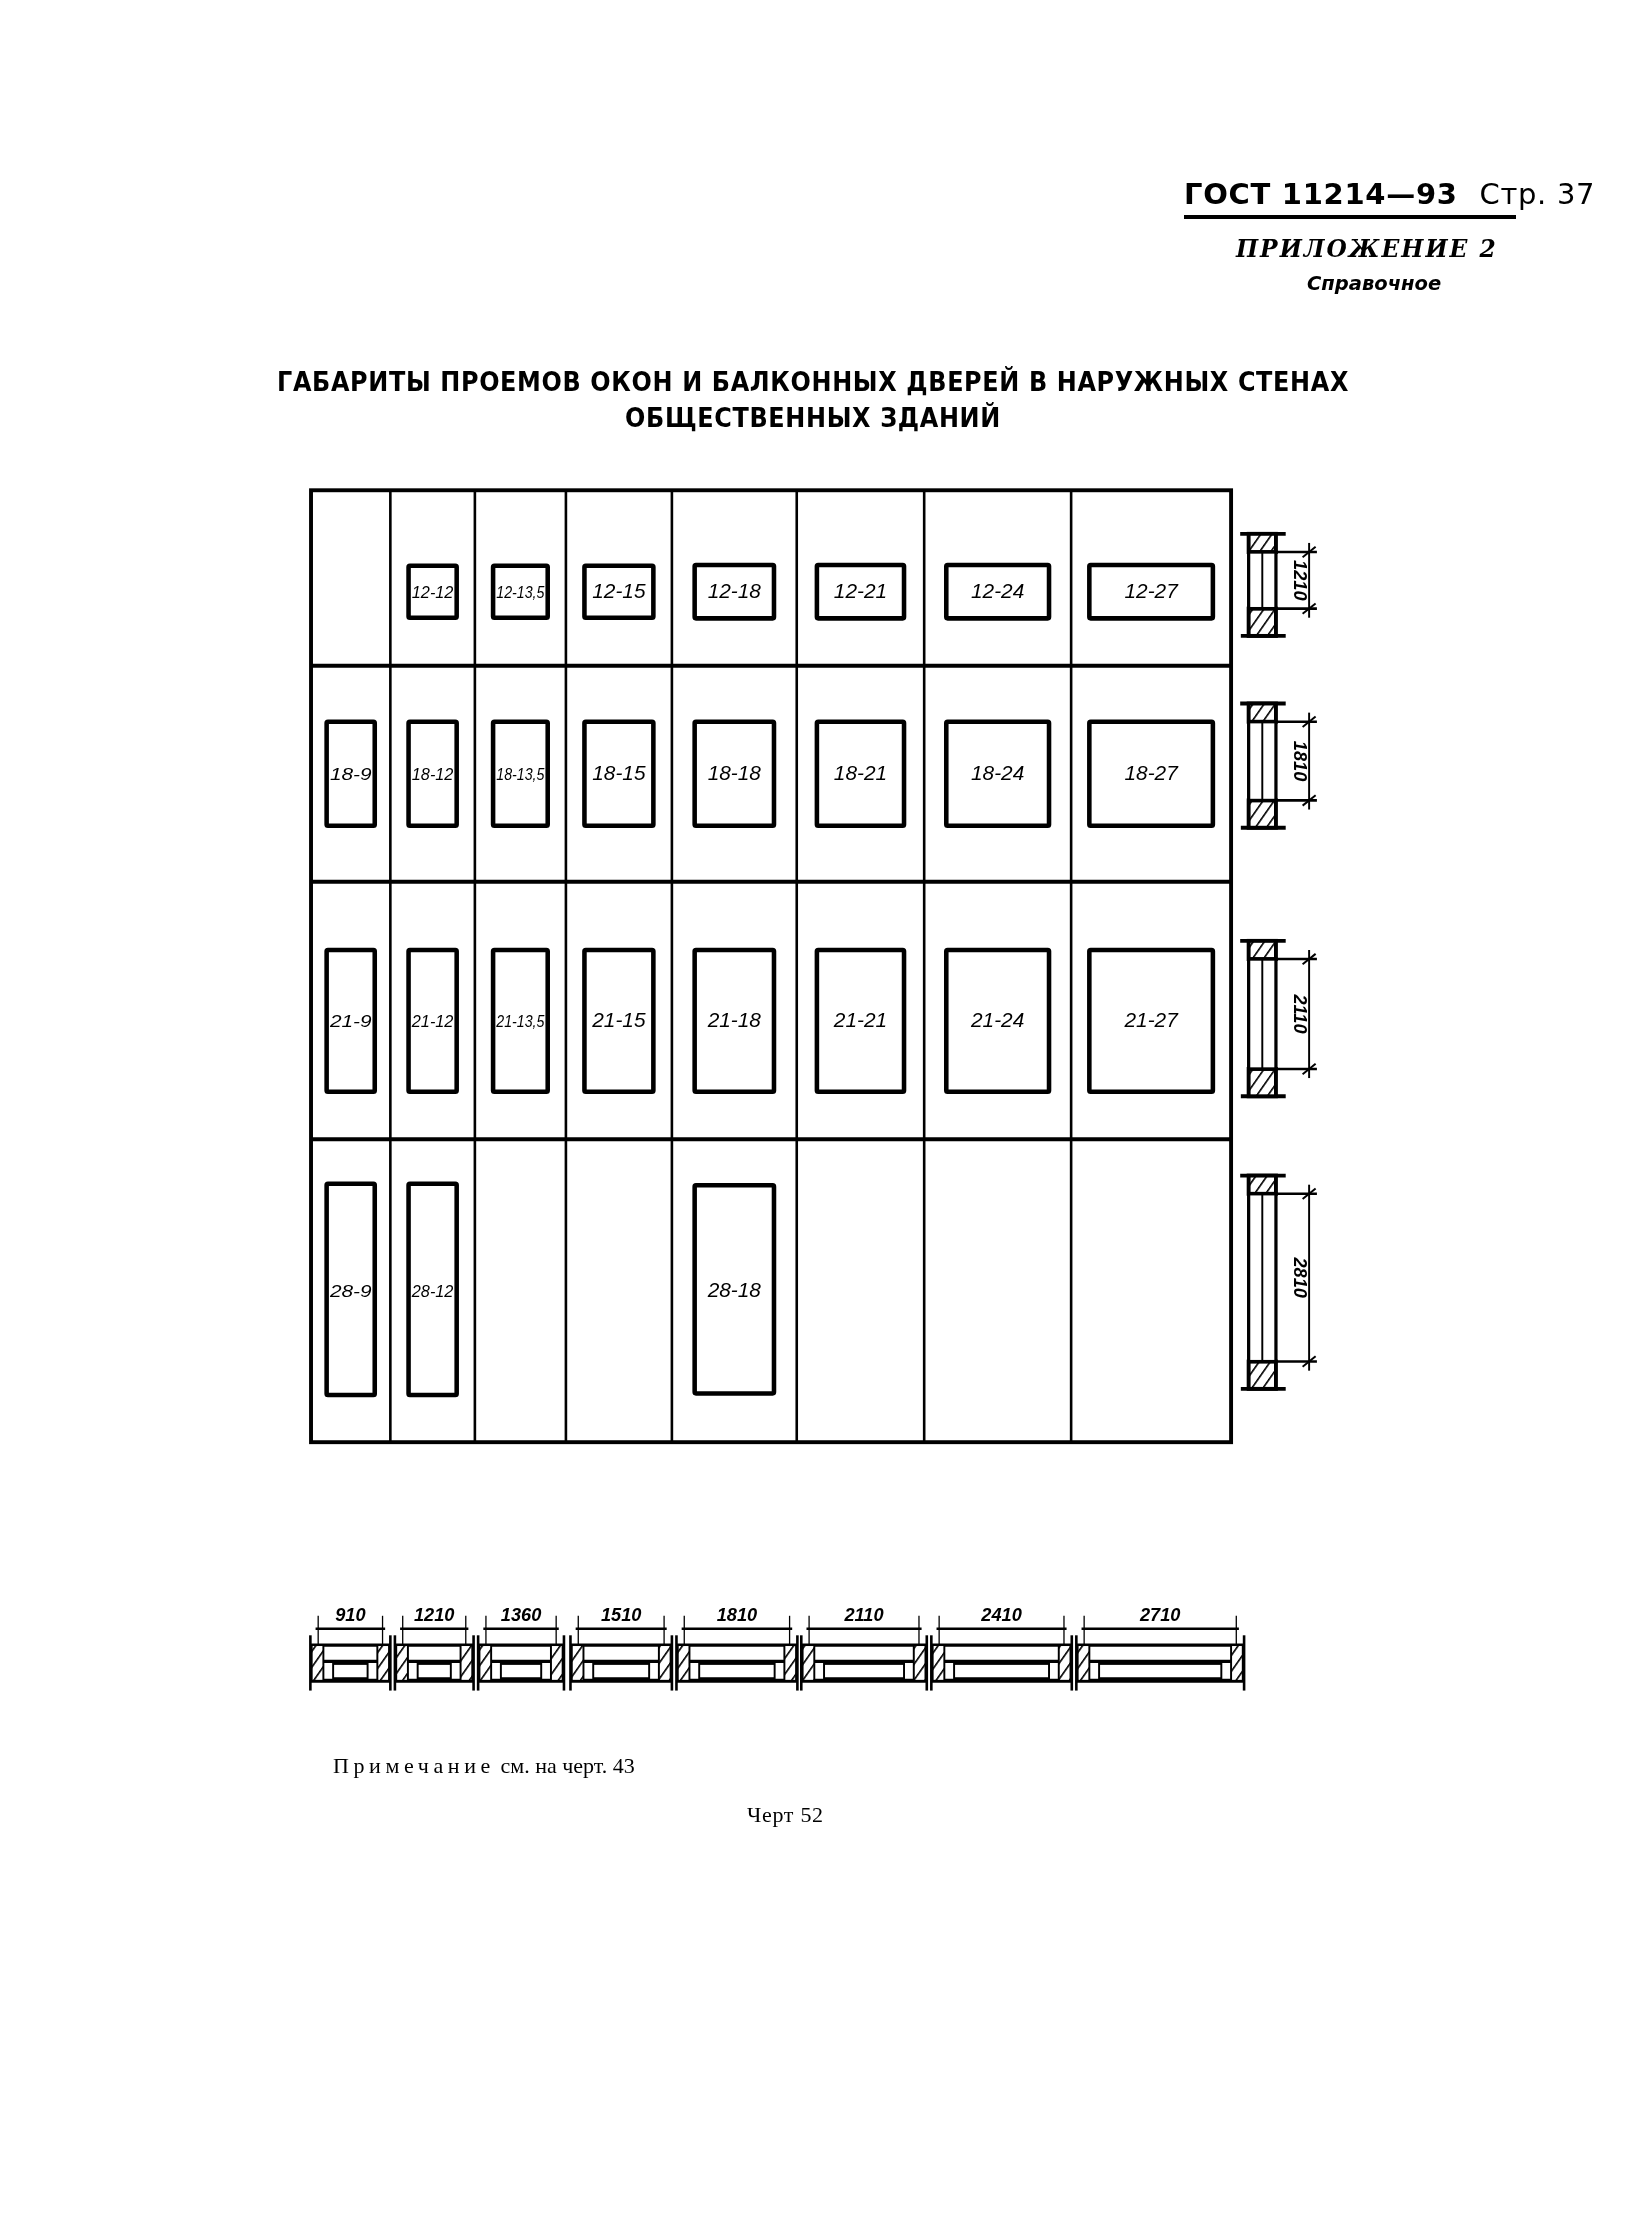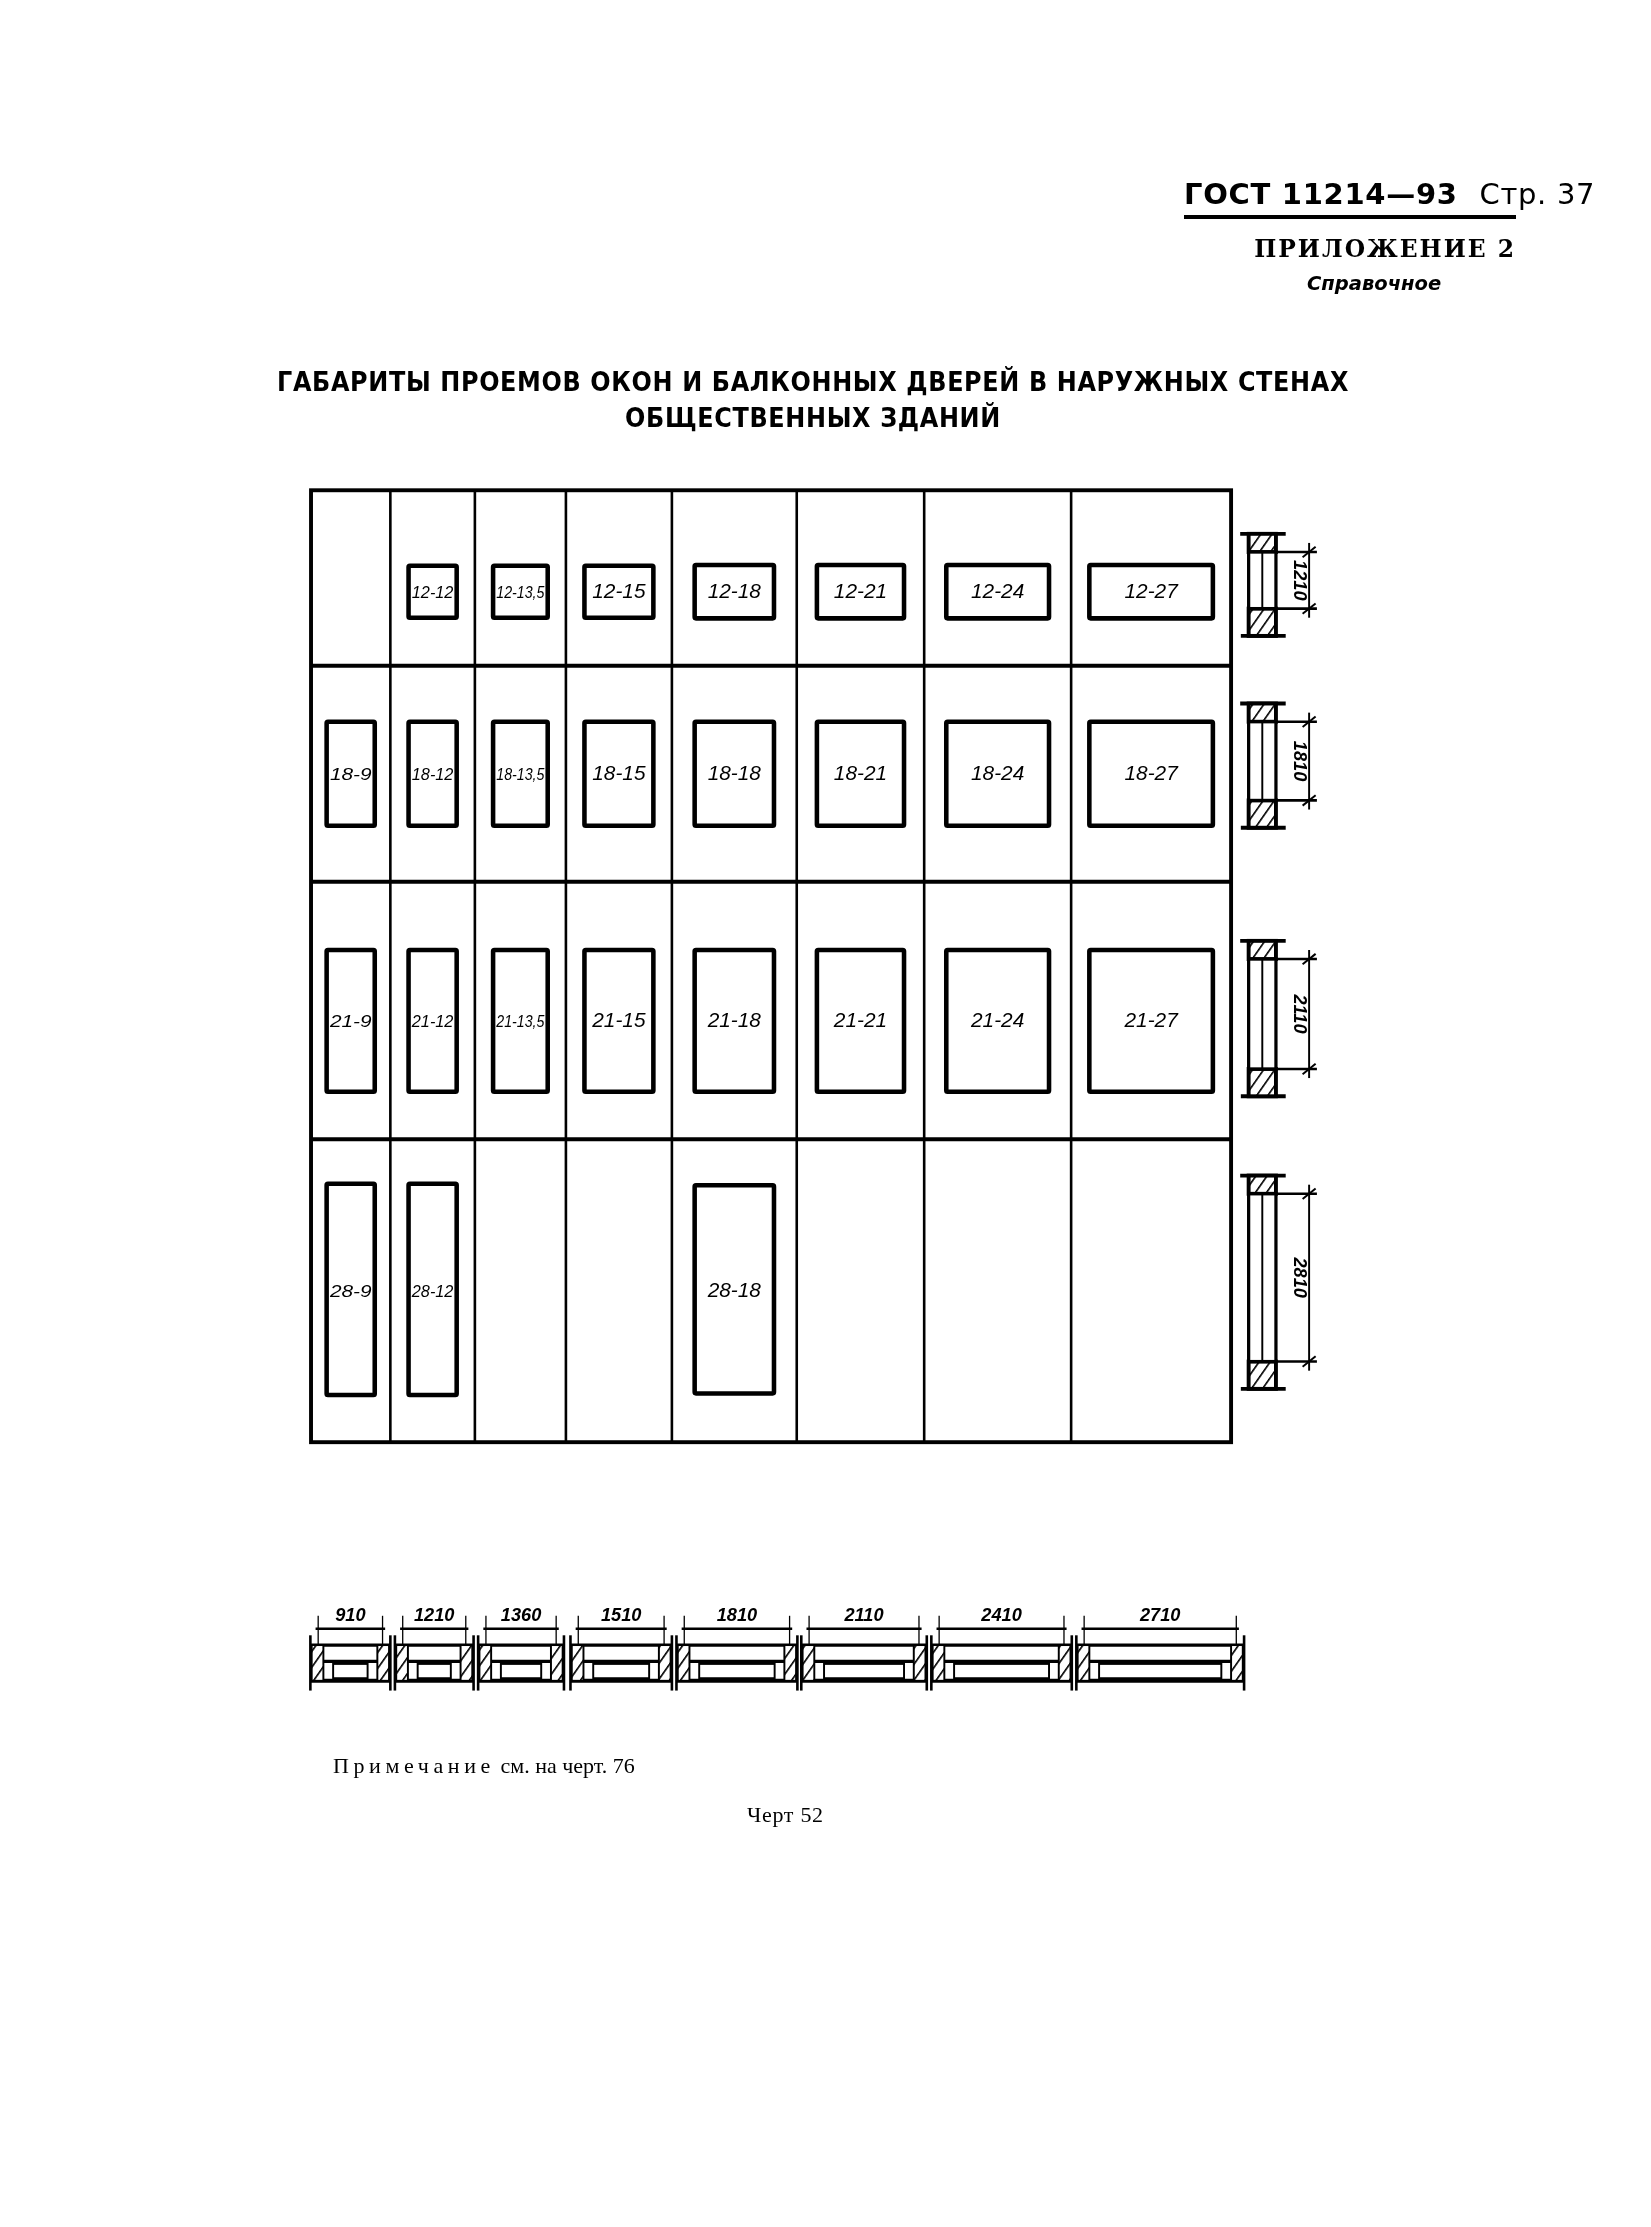--- a/index.html
+++ b/index.html
@@ -5,22 +5,22 @@
   html, body { margin: 0; padding: 0; background: #ffffff; }
   body { width: 1652px; height: 2227px; position: relative; overflow: hidden; color: #000; }
   .abs { position: absolute; }
   .hdr-gost {
     left: 1184px; top: 177px; width: 332px; text-align: right;
     font-family: "DejaVu Sans", sans-serif; font-weight: bold; font-size: 29px;
     letter-spacing: 0.7px; padding-bottom: 3.9px; border-bottom: 4.6px solid #000; white-space: nowrap;
   }
   .hdr-gost .pg { font-weight: normal; margin-left: 11px; }
   .hdr-app {
-    left: 1236px; top: 235px; width: 280px; text-align: right;
-    font-family: "DejaVu Serif", serif; font-weight: bold; font-size: 23.4px; letter-spacing: 2px;
+    left: 1236px; top: 235px; width: 280px; 
+    font-family: "DejaVu Serif", serif; font-style: italic; font-weight: bold; font-size: 23.4px; letter-spacing: 2px;
   }
   .hdr-ref {
     left: 1307px; top: 272px; font-family: "DejaVu Sans", sans-serif; font-style: italic; font-weight: bold; font-size: 19.5px;
   }
   .title {
     left: 195px; top: 364px; width: 1236px; text-align: center;
     font-family: "DejaVu Sans", sans-serif; font-weight: bold; font-size: 26px; line-height: 36px;
     transform: scaleX(0.92); transform-origin: center top; letter-spacing: 0.7px;
   }
   .grid-wrap { left: 0; top: 0; }
@@ -338,15 +338,15 @@
         <line x1="1675" y1="2555" x2="1893" y2="2555" stroke="#000" stroke-width="5"></line>
         <rect x="1690" y="2559" width="188" height="22" fill="#fff" stroke="#000" stroke-width="3"></rect>
         <line x1="1663" y1="2505" x2="1905" y2="2505" stroke="#000" stroke-width="4"></line>
         <line x1="1667" y1="2485" x2="1667" y2="2530" stroke="#000" stroke-width="2"></line>
         <line x1="1901" y1="2485" x2="1901" y2="2530" stroke="#000" stroke-width="2"></line>
         <text x="1784" y="2493" text-anchor="middle" font-size="28" font-weight="bold">2710</text>
       </g>
     </g>
 </svg>
 
-<div class="abs note"><span class="spaced">Примечание</span><span> см. на черт. 76</span></div>
+<div class="abs note"><span class="spaced">Примечание</span><span> см. на черт. 43</span></div>
 <div class="abs chert">Черт  52</div>
 
 
 </body></html>

